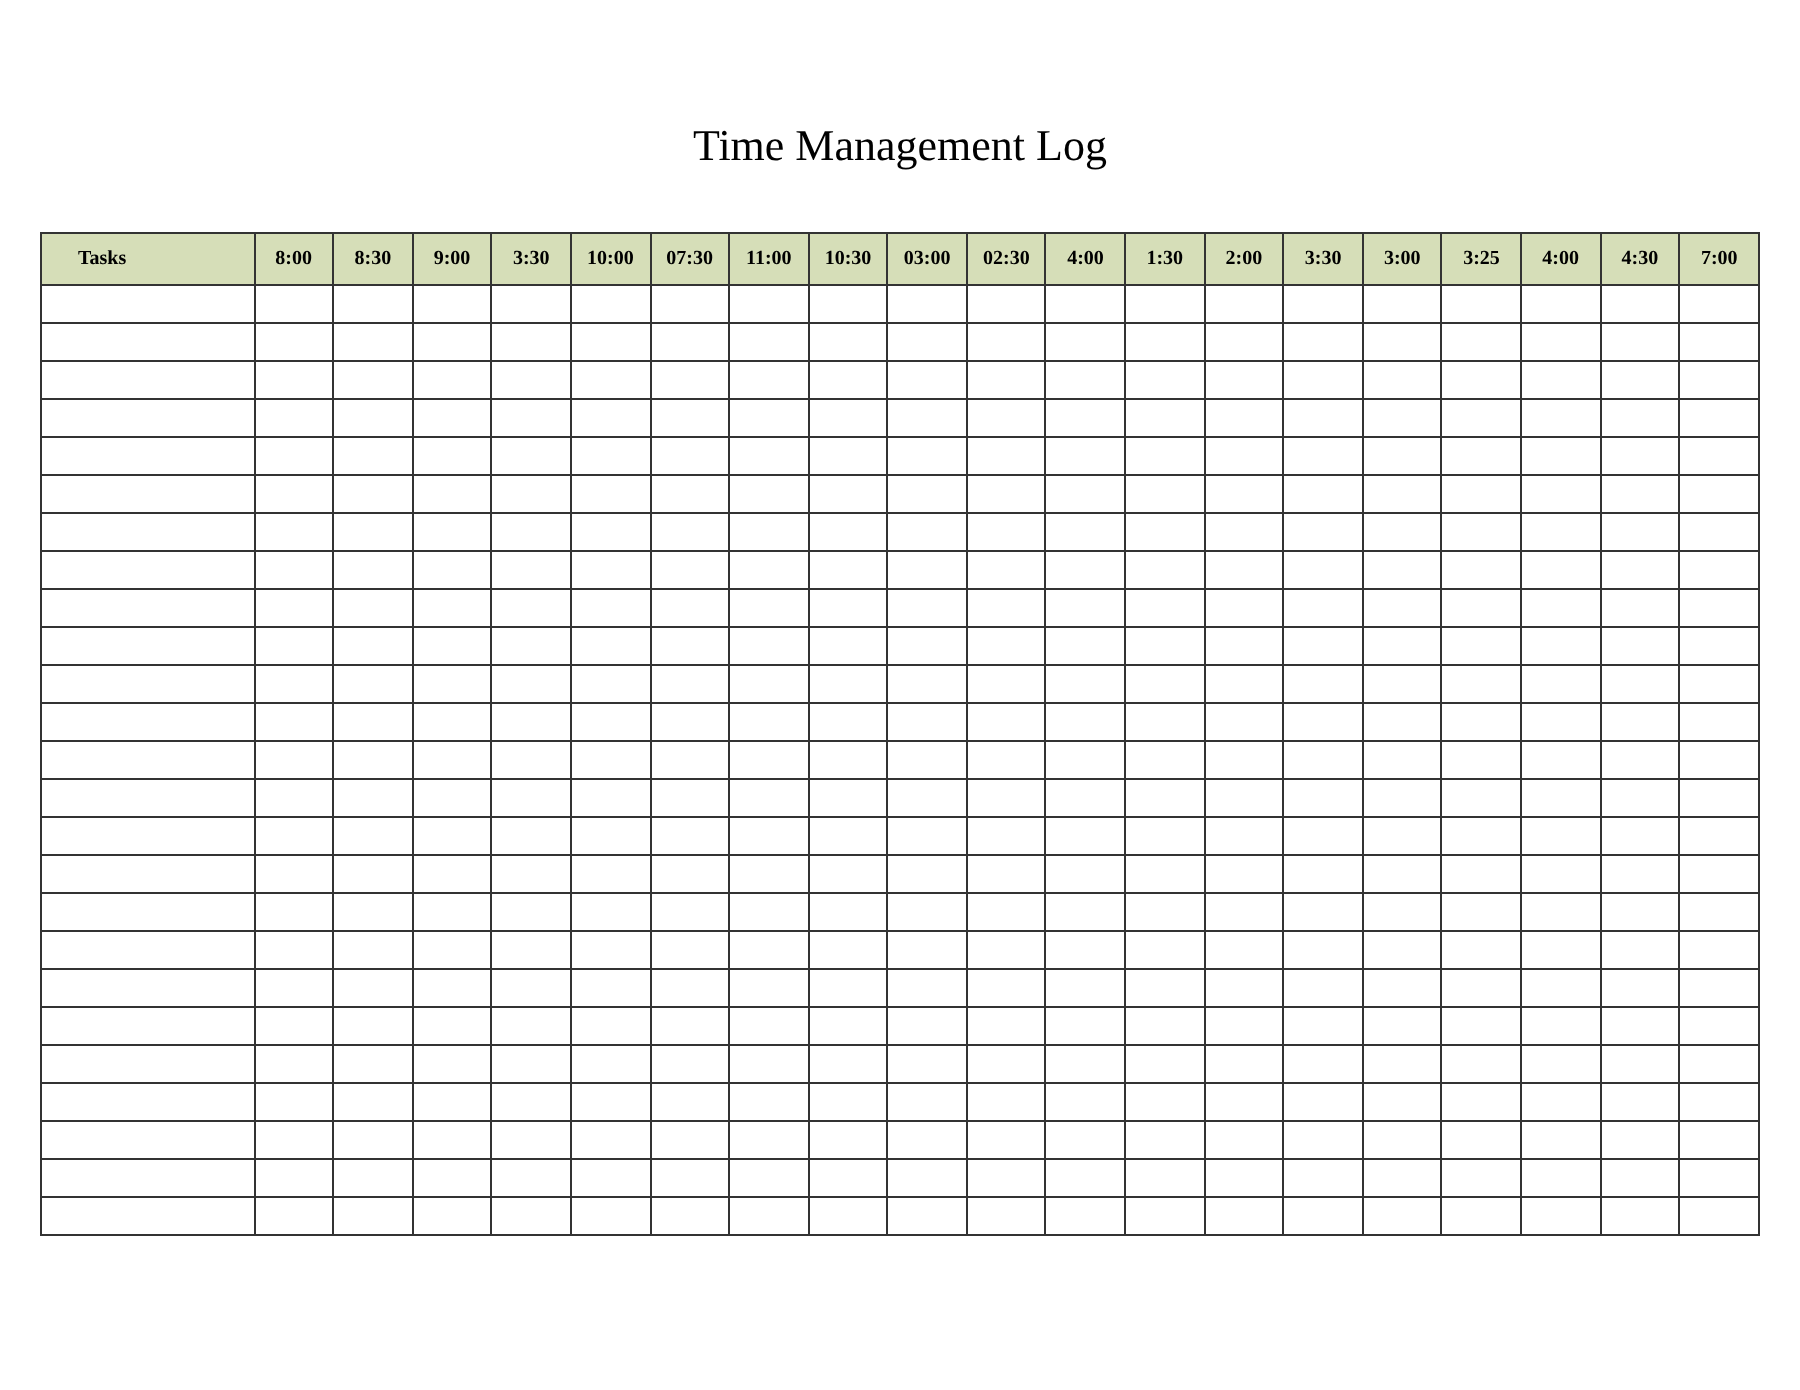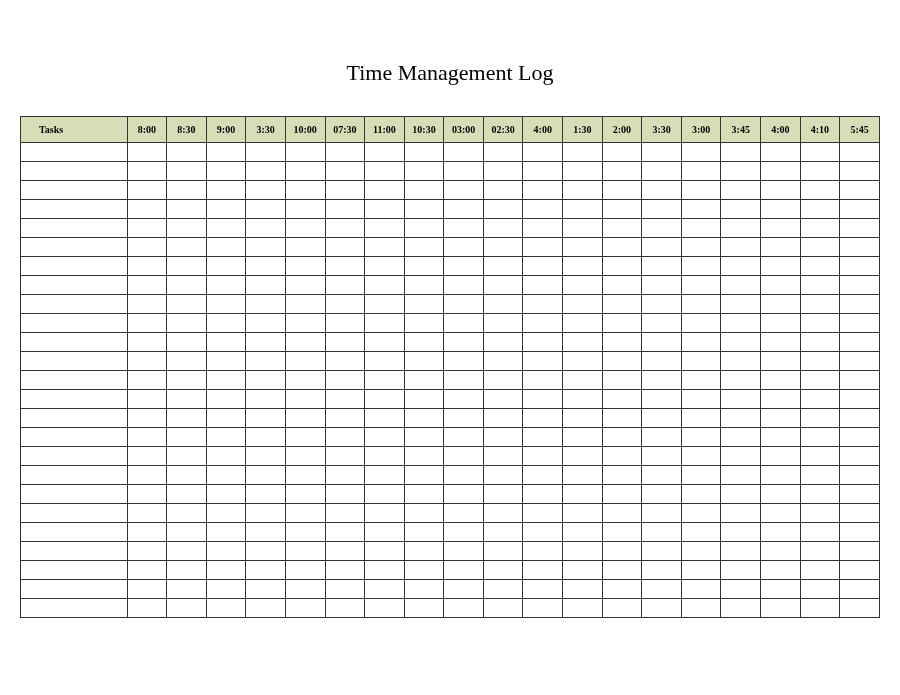--- a/index.html
+++ b/index.html
@@ -106,24 +106,24 @@
         <th>07:30</th>
         <th>11:00</th>
         <th>10:30</th>
         <th>03:00</th>
         <th>02:30</th>
         <th>4:00</th>
         <th>1:30</th>
         <th>2:00</th>
         <th>3:30</th>
         <th>3:00</th>
-        <th>3:45</th>
+        <th>3:25</th>
         <th>4:00</th>
-        <th>4:10</th>
-        <th>5:45</th>
+        <th>4:30</th>
+        <th>7:00</th>
       </tr>
     </thead>
     <tbody>
         <tr>
           <td></td>
           <td></td>
           <td></td>
           <td></td>
           <td></td>
           <td></td>

